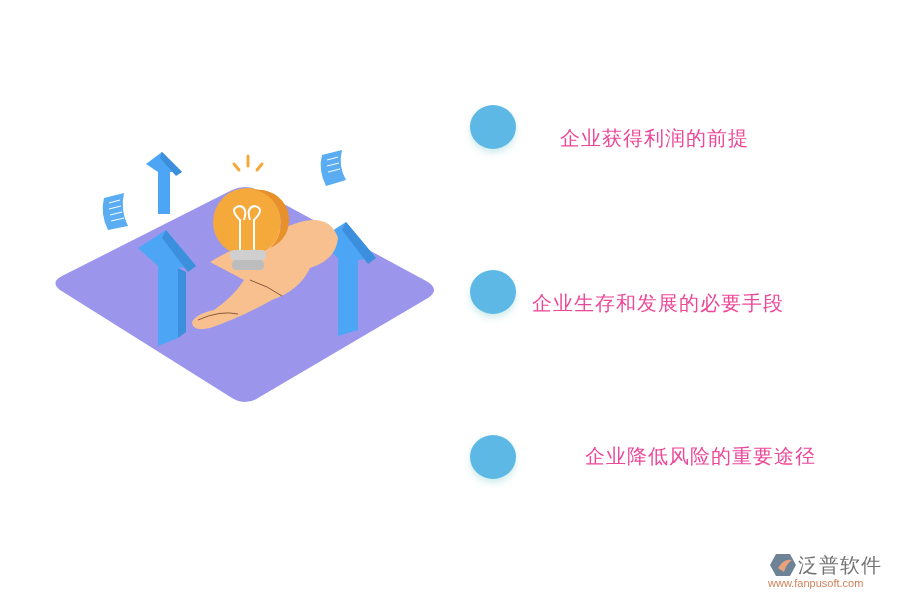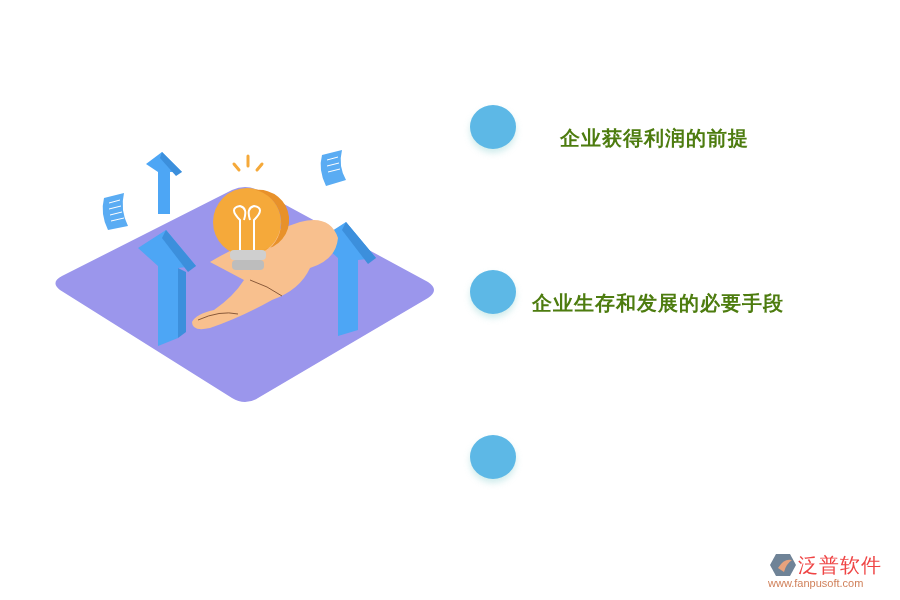--- a/index.html
+++ b/index.html
@@ -1,22 +1,22 @@
 <!DOCTYPE html>
 <html><head>
 <meta charset="utf-8">
 <style>
   html,body{margin:0;padding:0;background:#fff;}
   body{width:900px;height:600px;position:relative;overflow:hidden;font-family:"DejaVu Sans","Liberation Sans",sans-serif;}
   .illus{position:absolute;left:0;top:0;width:460px;height:600px;}
   .item{position:absolute;left:0;width:900px;height:50px;}
   .dot{position:absolute;left:470px;width:46px;height:44px;border-radius:50%;background:#5db8e6;box-shadow:0 4px 6px rgba(120,200,200,0.35);}
-  .label{position:absolute;font-size:20px;font-weight:bold;color:#4d7c0f;white-space:nowrap;letter-spacing:1px;}
+  .label{position:absolute;font-size:20px;font-weight:normal;color:#ec4899;white-space:nowrap;letter-spacing:1px;}
   .logo{position:absolute;left:768px;top:552px;width:130px;height:44px;}
-  .logo-text{position:absolute;left:30px;top:0;font-size:20px;color:#ef4444;letter-spacing:1px;}
+  .logo-text{position:absolute;left:30px;top:0;font-size:20px;color:#737373;letter-spacing:1px;}
   .logo-url{position:absolute;left:0;top:25px;font-size:11px;color:#d0805a;font-family:Liberation Sans, sans-serif;}
 </style>
 </head>
 <body>
 
 <svg class="illus" viewBox="0 0 460 600">
 
   <path d="M60 290 Q50 282 62 276 L232 190 Q245 184 258 190 L428 282 Q440 290 428 298 L258 398 Q245 406 232 398 Z" fill="#9b96ec"></path>
 
   <path d="M104 198 L124 193 Q120 210 128 226 L108 230 Q100 214 104 198Z" fill="#5aacf3"></path>
@@ -73,20 +73,21 @@
 <div class="item" style="top:105px;">
   <div class="dot" style="top:0;"></div>
   <span class="label" style="left:560px;top:20px;">企业获得利润的前提</span>
 </div>
 <div class="item" style="top:270px;text-align:center;">
   <div class="dot" style="top:0;"></div>
   <span class="label" style="left:532px;top:20px;">企业生存和发展的必要手段</span>
 </div>
 <div class="item" style="top:435px;">
   <div class="dot" style="top:0;"></div>
+  <span class="label" style="left:585px;top:8px;">企业降低风险的重要途径</span>
 </div>
 
 <div class="logo">
   <svg width="26" height="22" viewBox="0 0 26 22" style="position:absolute;left:2px;top:2px;">
     <path d="M6 0 L20 0 L26 11 L20 22 L6 22 L0 11Z" fill="#6f8397"></path>
     <path d="M8 14 Q14 4 22 6 Q16 10 14 18Z" fill="#e8a27c"></path>
   </svg>
   <span class="logo-text">泛普软件</span>
   <span class="logo-url">www.fanpusoft.com</span>
 </div>

